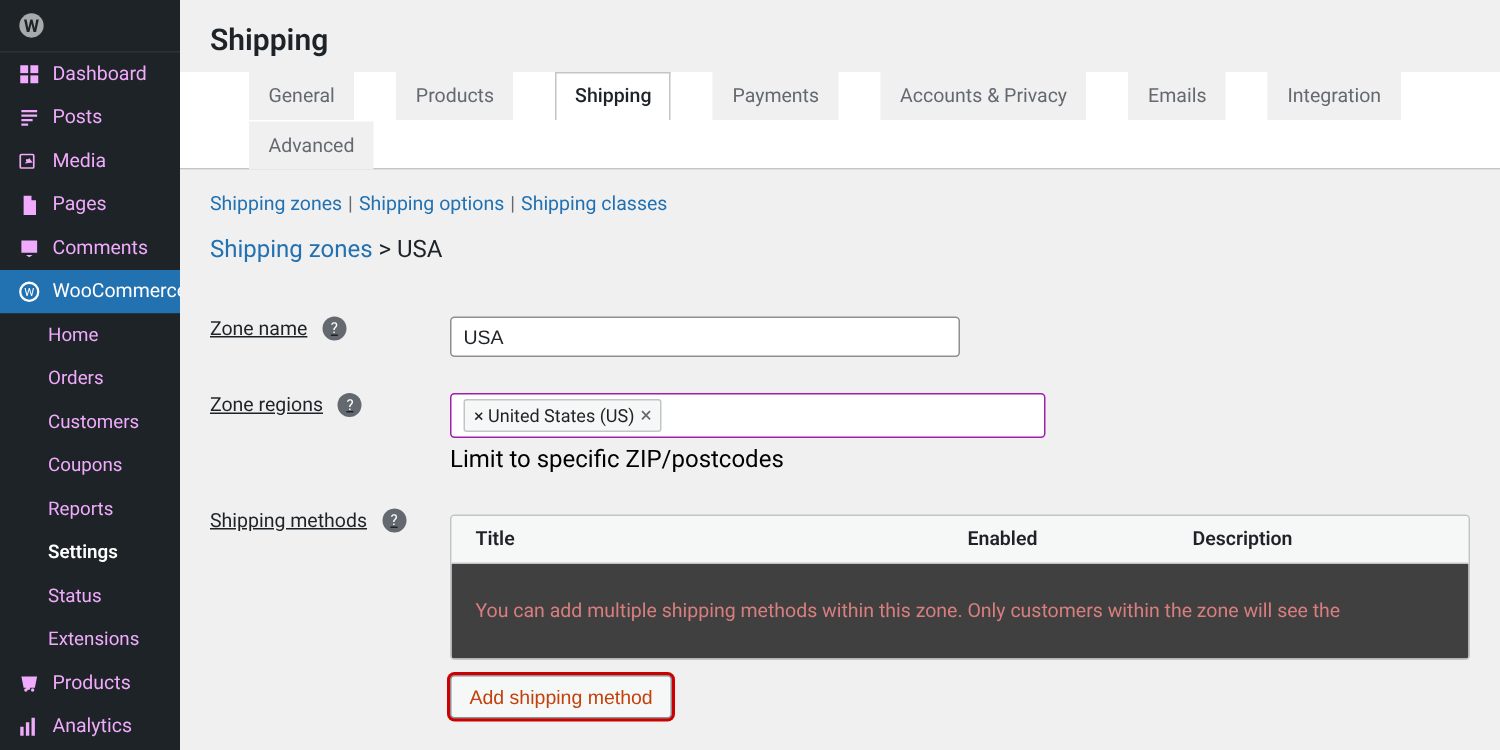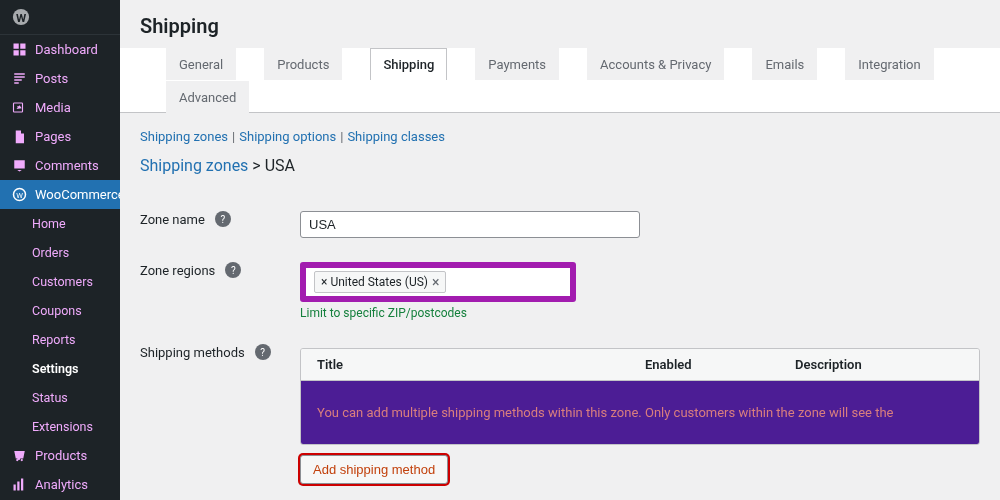--- a/index.html
+++ b/index.html
@@ -38,38 +38,38 @@
     
     .form-table { width: 100%; border-collapse: collapse; }
     .form-table th { text-align: left; padding: 12px 16px 12px 0; width: 160px; vertical-align: top; font-weight: 400; color: #1d2327; }
     .form-table td { padding: 12px 0; }
     .help-icon { display: inline-flex; align-items: center; justify-content: center; width: 16px; height: 16px; border-radius: 50%; background: #646970; color: #fff; font-size: 10px; cursor: pointer; margin-left: 4px; }
 
     
     .text-input { width: 340px; padding: 5px 8px; border: 1px solid #8c8f94; border-radius: 3px; font-size: 13px; color: #1d2327; background: #fff; }
 
     
-    .region-field { display: flex; align-items: flex-end; gap: 4px; border: 6px solid #a21caf; border-radius: 3px; padding: 3px 8px; width: 276px; background: #fff; flex-wrap: wrap; }
+    .region-field { display: flex; align-items: flex-end; gap: 4px; border: 1px solid #a21caf; border-radius: 3px; padding: 3px 8px; width: 397px; background: #fff; flex-wrap: wrap; }
     .region-tag { display: flex; align-items: center; gap: 4px; background: #f6f7f7; border: 1px solid #c3c4c7; border-radius: 2px; padding: 2px 6px; font-size: 12px; color: #1d2327; }
     .region-tag-x { cursor: pointer; color: #646970; font-size: 14px; }
-    .zip-link { color: #15803d; text-decoration: none; font-size: 12px; display: block; margin-top: 4px; cursor: pointer; }
+    .zip-link { color: #000000; text-decoration: none; font-size: 16px; display: block; margin-top: 4px; cursor: pointer; }
 
     
     .methods-wrapper { border: 1px solid #c3c4c7; border-radius: 3px; overflow: hidden; margin-top: 4px; }
     .methods-header { display: grid; grid-template-columns: 1fr 150px 200px; background: #f6f7f7; border-bottom: 1px solid #c3c4c7; }
     .methods-header-cell { padding: 8px 16px; font-weight: 600; font-size: 13px; color: #1d2327; }
-    .methods-empty { padding: 24px 16px; color: #d97e7e; font-size: 13px; background: #4c1d95; text-align: left; }
+    .methods-empty { padding: 24px 16px; color: #d97e7e; font-size: 13px; background: #404040; text-align: left; }
 
     
     .add-method-btn { display: inline-flex; align-items: center; padding: 6px 12px; border: 1px solid #8c8f94; border-radius: 3px; background: #f6f7f7; cursor: pointer; font-size: 13px; color: #c2410c; margin-top: 10px; box-shadow: 0 0 0 2px #cc0000; }
 
     
     .save-btn { margin-top: 20px; padding: 6px 14px; background: #f6f7f7; border: 1px solid #8c8f94; border-radius: 3px; cursor: pointer; font-size: 13px; color: #1d2327; }
 
-    .row-flex { display: flex; align-items: center; gap: 6px; }
+    .row-flex { display: flex; align-items: center; gap: 6px; text-decoration: underline; }
   </style>
 </head>
 <body>
 
 <div id="sidebar">
   <div class="sidebar-header">
     <svg viewBox="0 0 20 20">
         <circle cx="10" cy="10" r="9" fill="#a7aaad"></circle>
         <text x="10" y="15" text-anchor="middle" font-size="13" font-weight="bold" fill="#1d2327">W</text>
       </svg>

